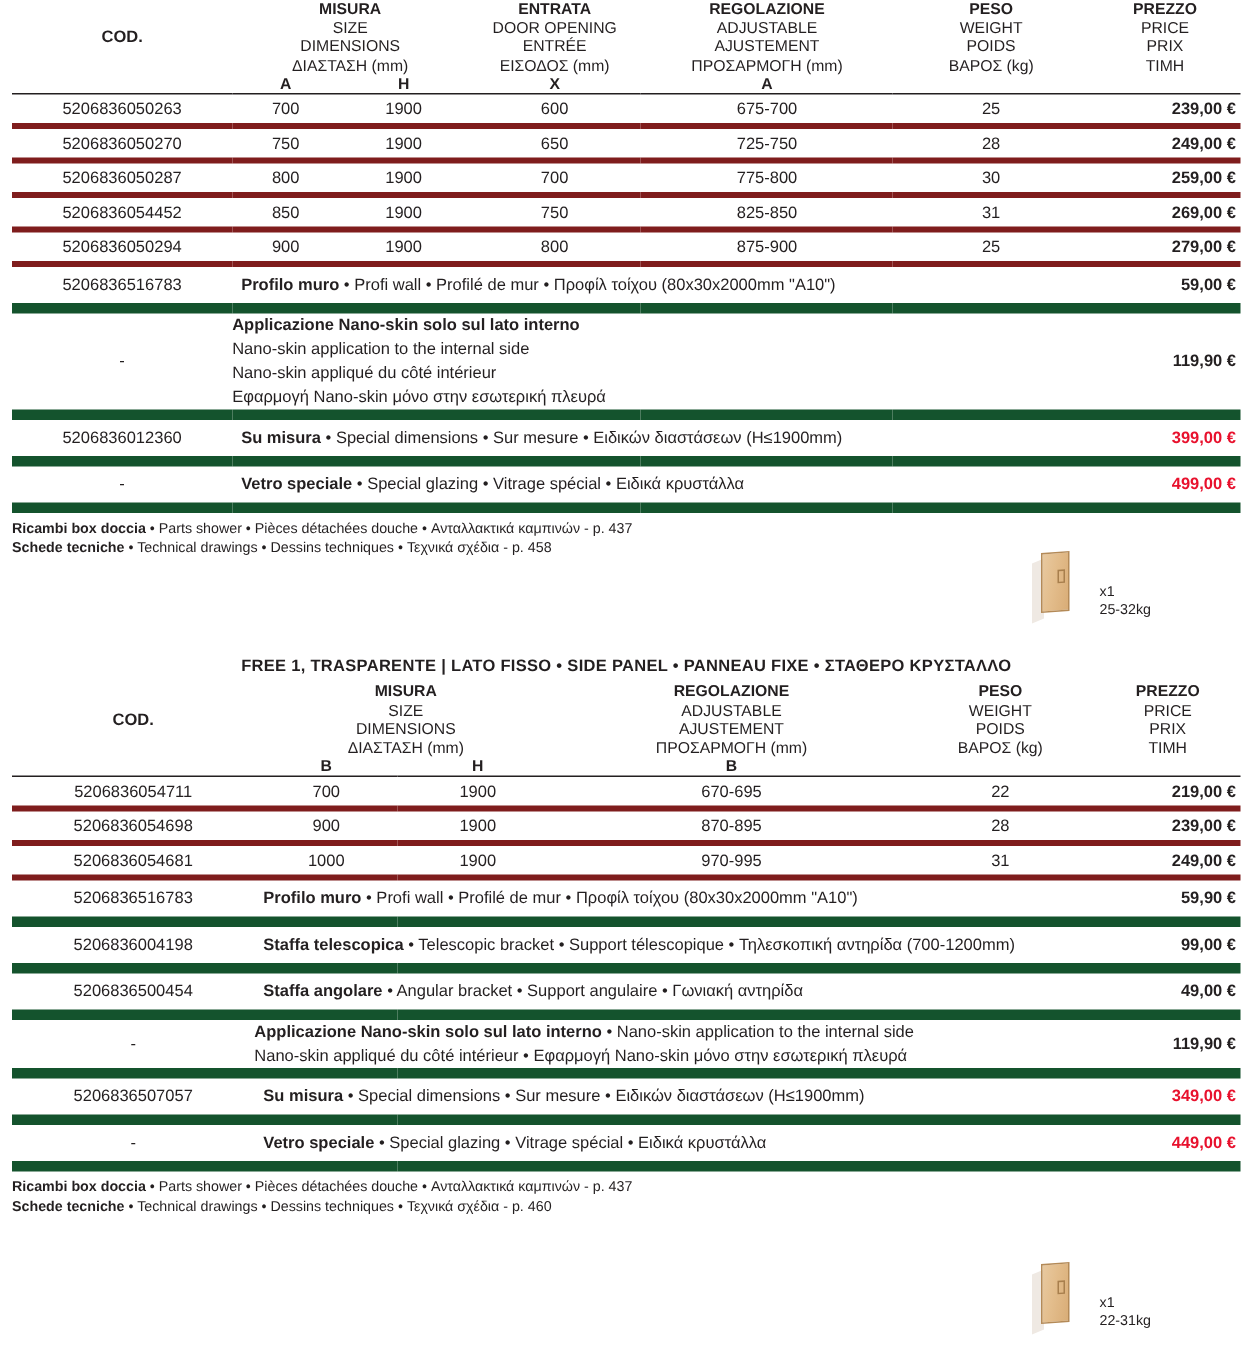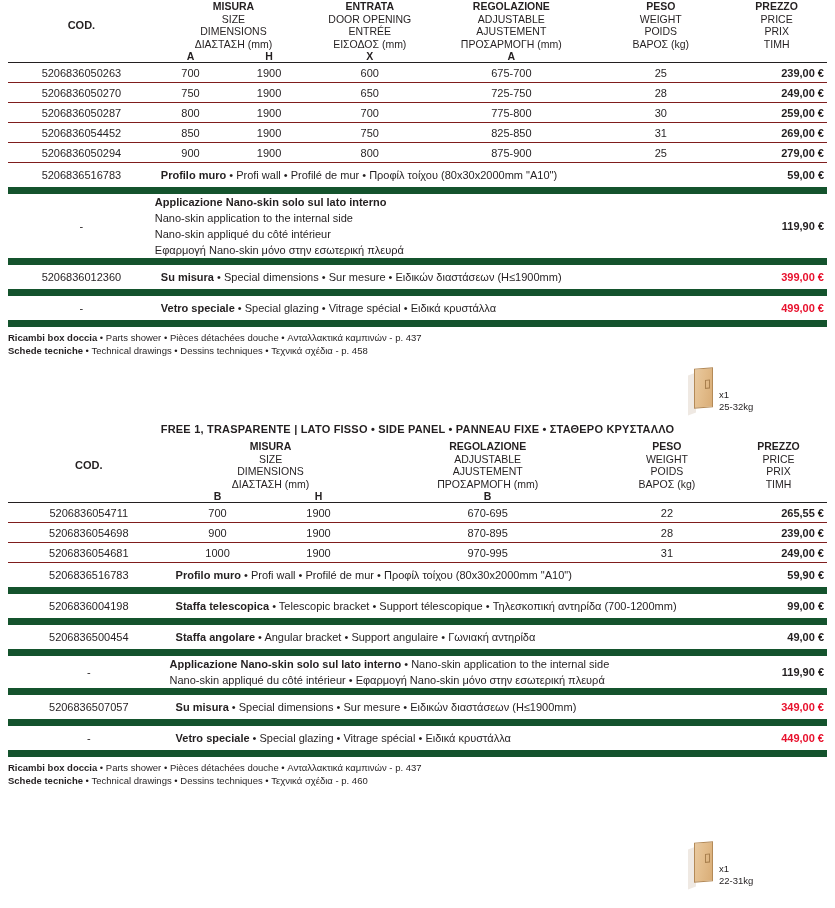--- a/index.html
+++ b/index.html
@@ -52,21 +52,21 @@
   .sub-row td {
     text-align: center;
     font-weight: bold;
     font-size: 10.5px;
     padding-bottom: 4px;
   }
   .rule-top td {
     border-top: 1px solid #231f20;
   }
   .data-row td {
-    border-bottom: 1px solid #7f1d1d;
+    border-bottom: 4px solid #7f1d1d;
     height: 19px;
     text-align: center;
     font-size: 11px;
   }
   .data-row td.cod {
     font-size: 11px;
   }
   .data-row td.price {
     text-align: right;
     font-weight: bold;
@@ -112,21 +112,21 @@
     line-height: 13px;
     padding-top: 4px;
   }
   .footnotes .fn-bold { font-weight: bold; }
 
   
   .weight-block {
     position: absolute;
     display: flex;
     align-items: flex-end;
-    gap: 5px;
+    gap: 19px;
   }
   .panel-icon {
     position: relative;
     width: 26px;
     height: 46px;
   }
   .panel-icon .leaf {
     position: absolute;
     left: 6px;
     top: 0;
@@ -372,21 +372,21 @@
       <td></td>
       <td></td>
     </tr>
 
     <tr class="data-row rule-top">
       <td class="cod">5206836054711</td>
       <td>700</td>
       <td>1900</td>
       <td>670-695</td>
       <td>22</td>
-      <td class="price">265,55 €</td>
+      <td class="price">219,00 €</td>
     </tr>
     <tr class="data-row">
       <td class="cod">5206836054698</td>
       <td>900</td>
       <td>1900</td>
       <td>870-895</td>
       <td>28</td>
       <td class="price">239,00 €</td>
     </tr>
     <tr class="data-row">

